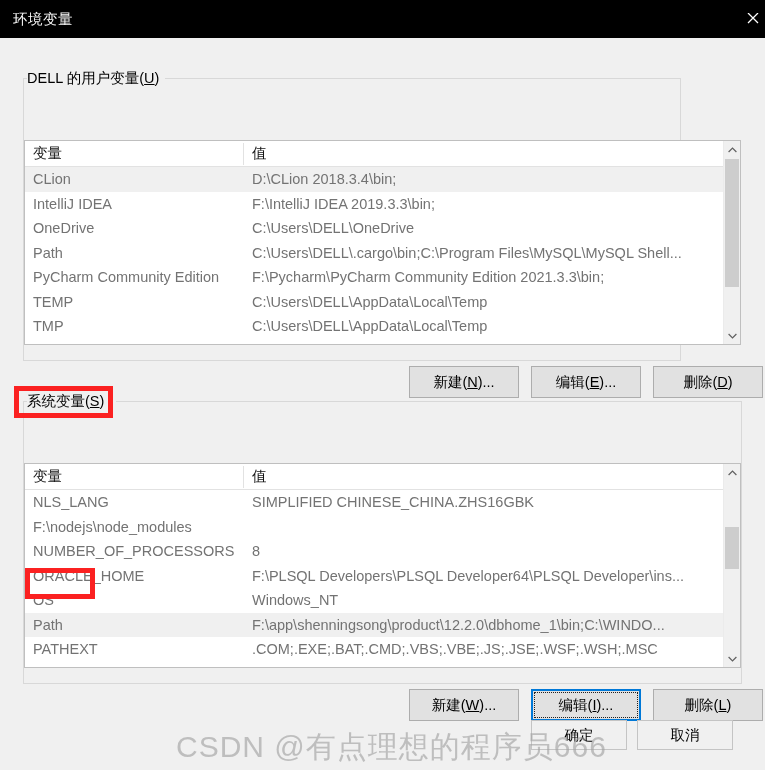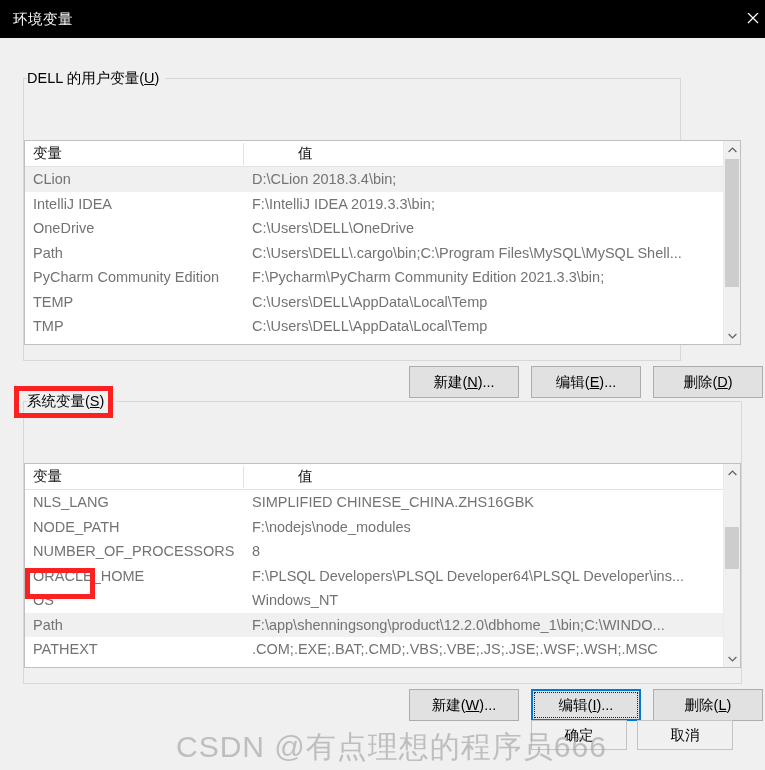--- a/index.html
+++ b/index.html
@@ -75,21 +75,20 @@
     background: #ffffff;
     border: 1px solid #bfbfbf;
     overflow: hidden;
   }
   .list-header {
     display: flex;
     height: 26px;
     background: #ffffff;
     border-bottom: 1px solid #e2e2e2;
     align-items: center;
-    gap: 46px;
   }
   .list-header .col {
     font-size: 14.5px; color: #111;
     padding-left: 8px;
     height: 22px;
     display: flex; align-items: center;
   }
   .col-var { width: 219px; border-right: 1px solid #e2e2e2; }
   .col-val { flex: 1 1 auto; }
 
@@ -278,21 +277,20 @@
         <div class="list-header">
           <div class="col col-var">变量</div>
           <div class="col col-val">值</div>
         </div>
         <div class="list-rows" id="system-rows">
             <div class="row">
               <div class="cell-var">NLS_LANG</div>
               <div class="cell-val">SIMPLIFIED CHINESE_CHINA.ZHS16GBK</div>
             </div>
             <div class="row">
-              <div class="cell-var">NODE_PATH</div>
               <div class="cell-val">F:\nodejs\node_modules</div>
             </div>
             <div class="row">
               <div class="cell-var">NUMBER_OF_PROCESSORS</div>
               <div class="cell-val">8</div>
             </div>
             <div class="row">
               <div class="cell-var">ORACLE_HOME</div>
               <div class="cell-val">F:\PLSQL Developers\PLSQL Developer64\PLSQL Developer\ins...</div>
             </div>

